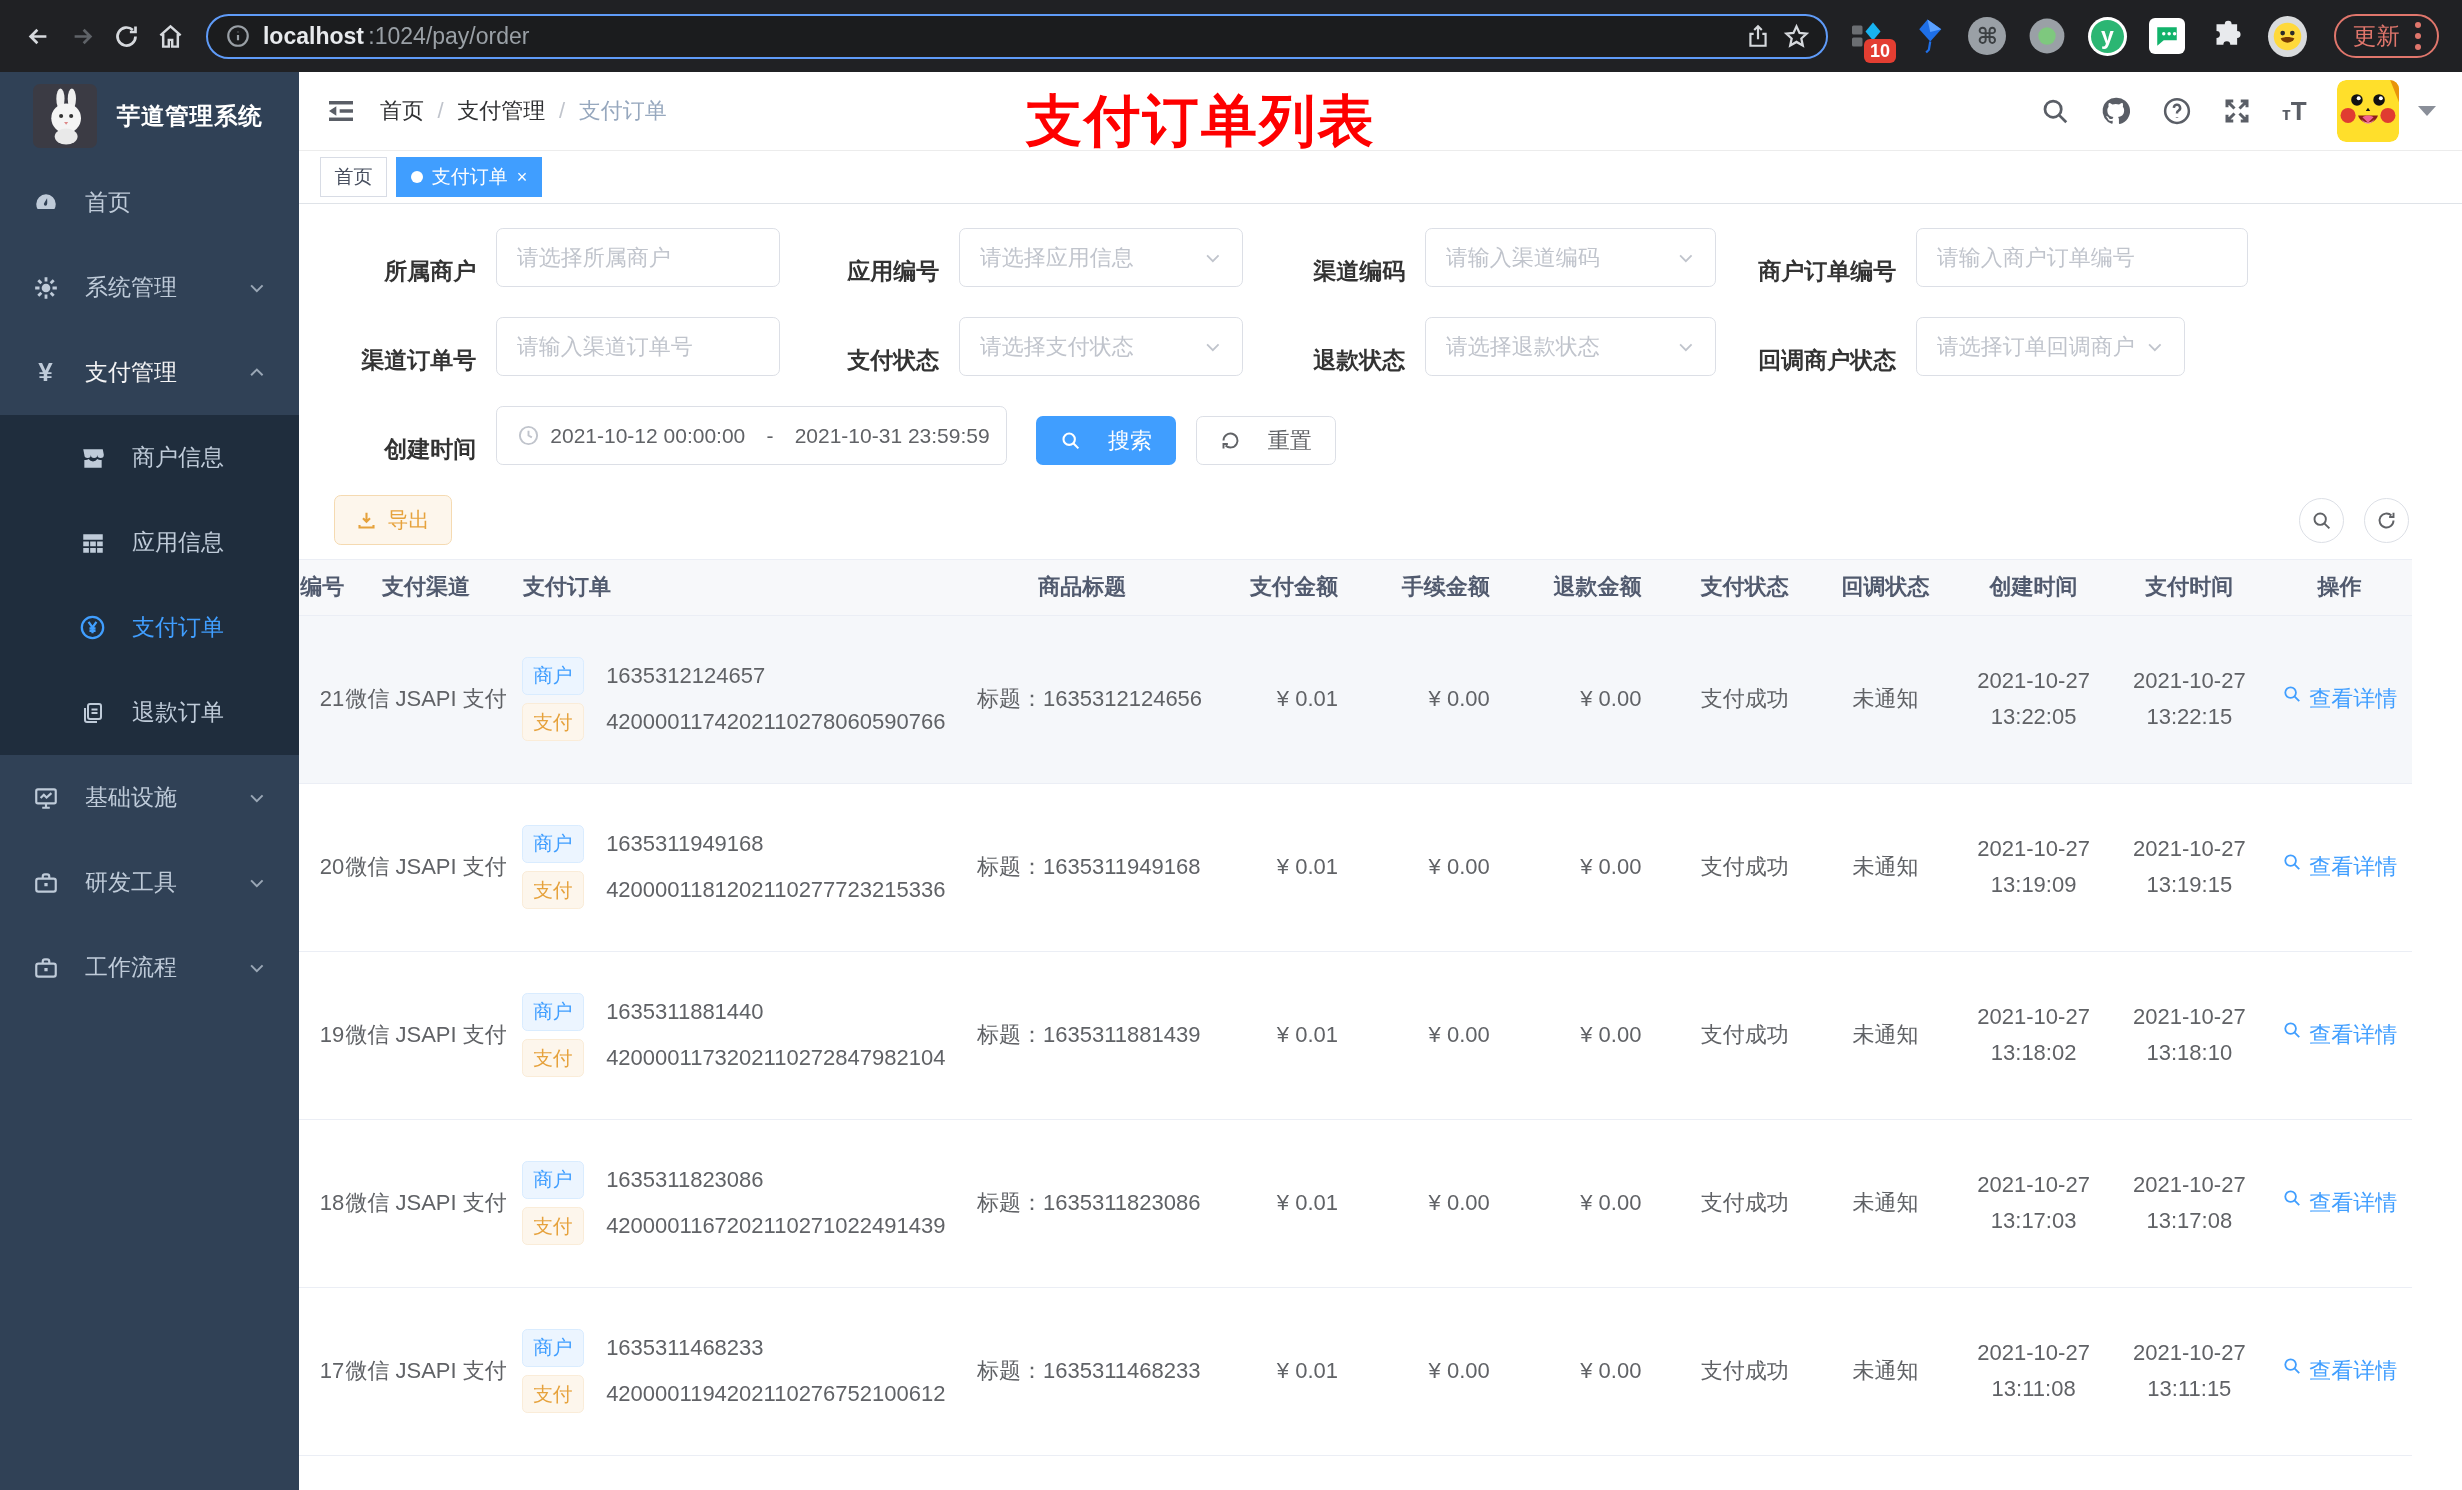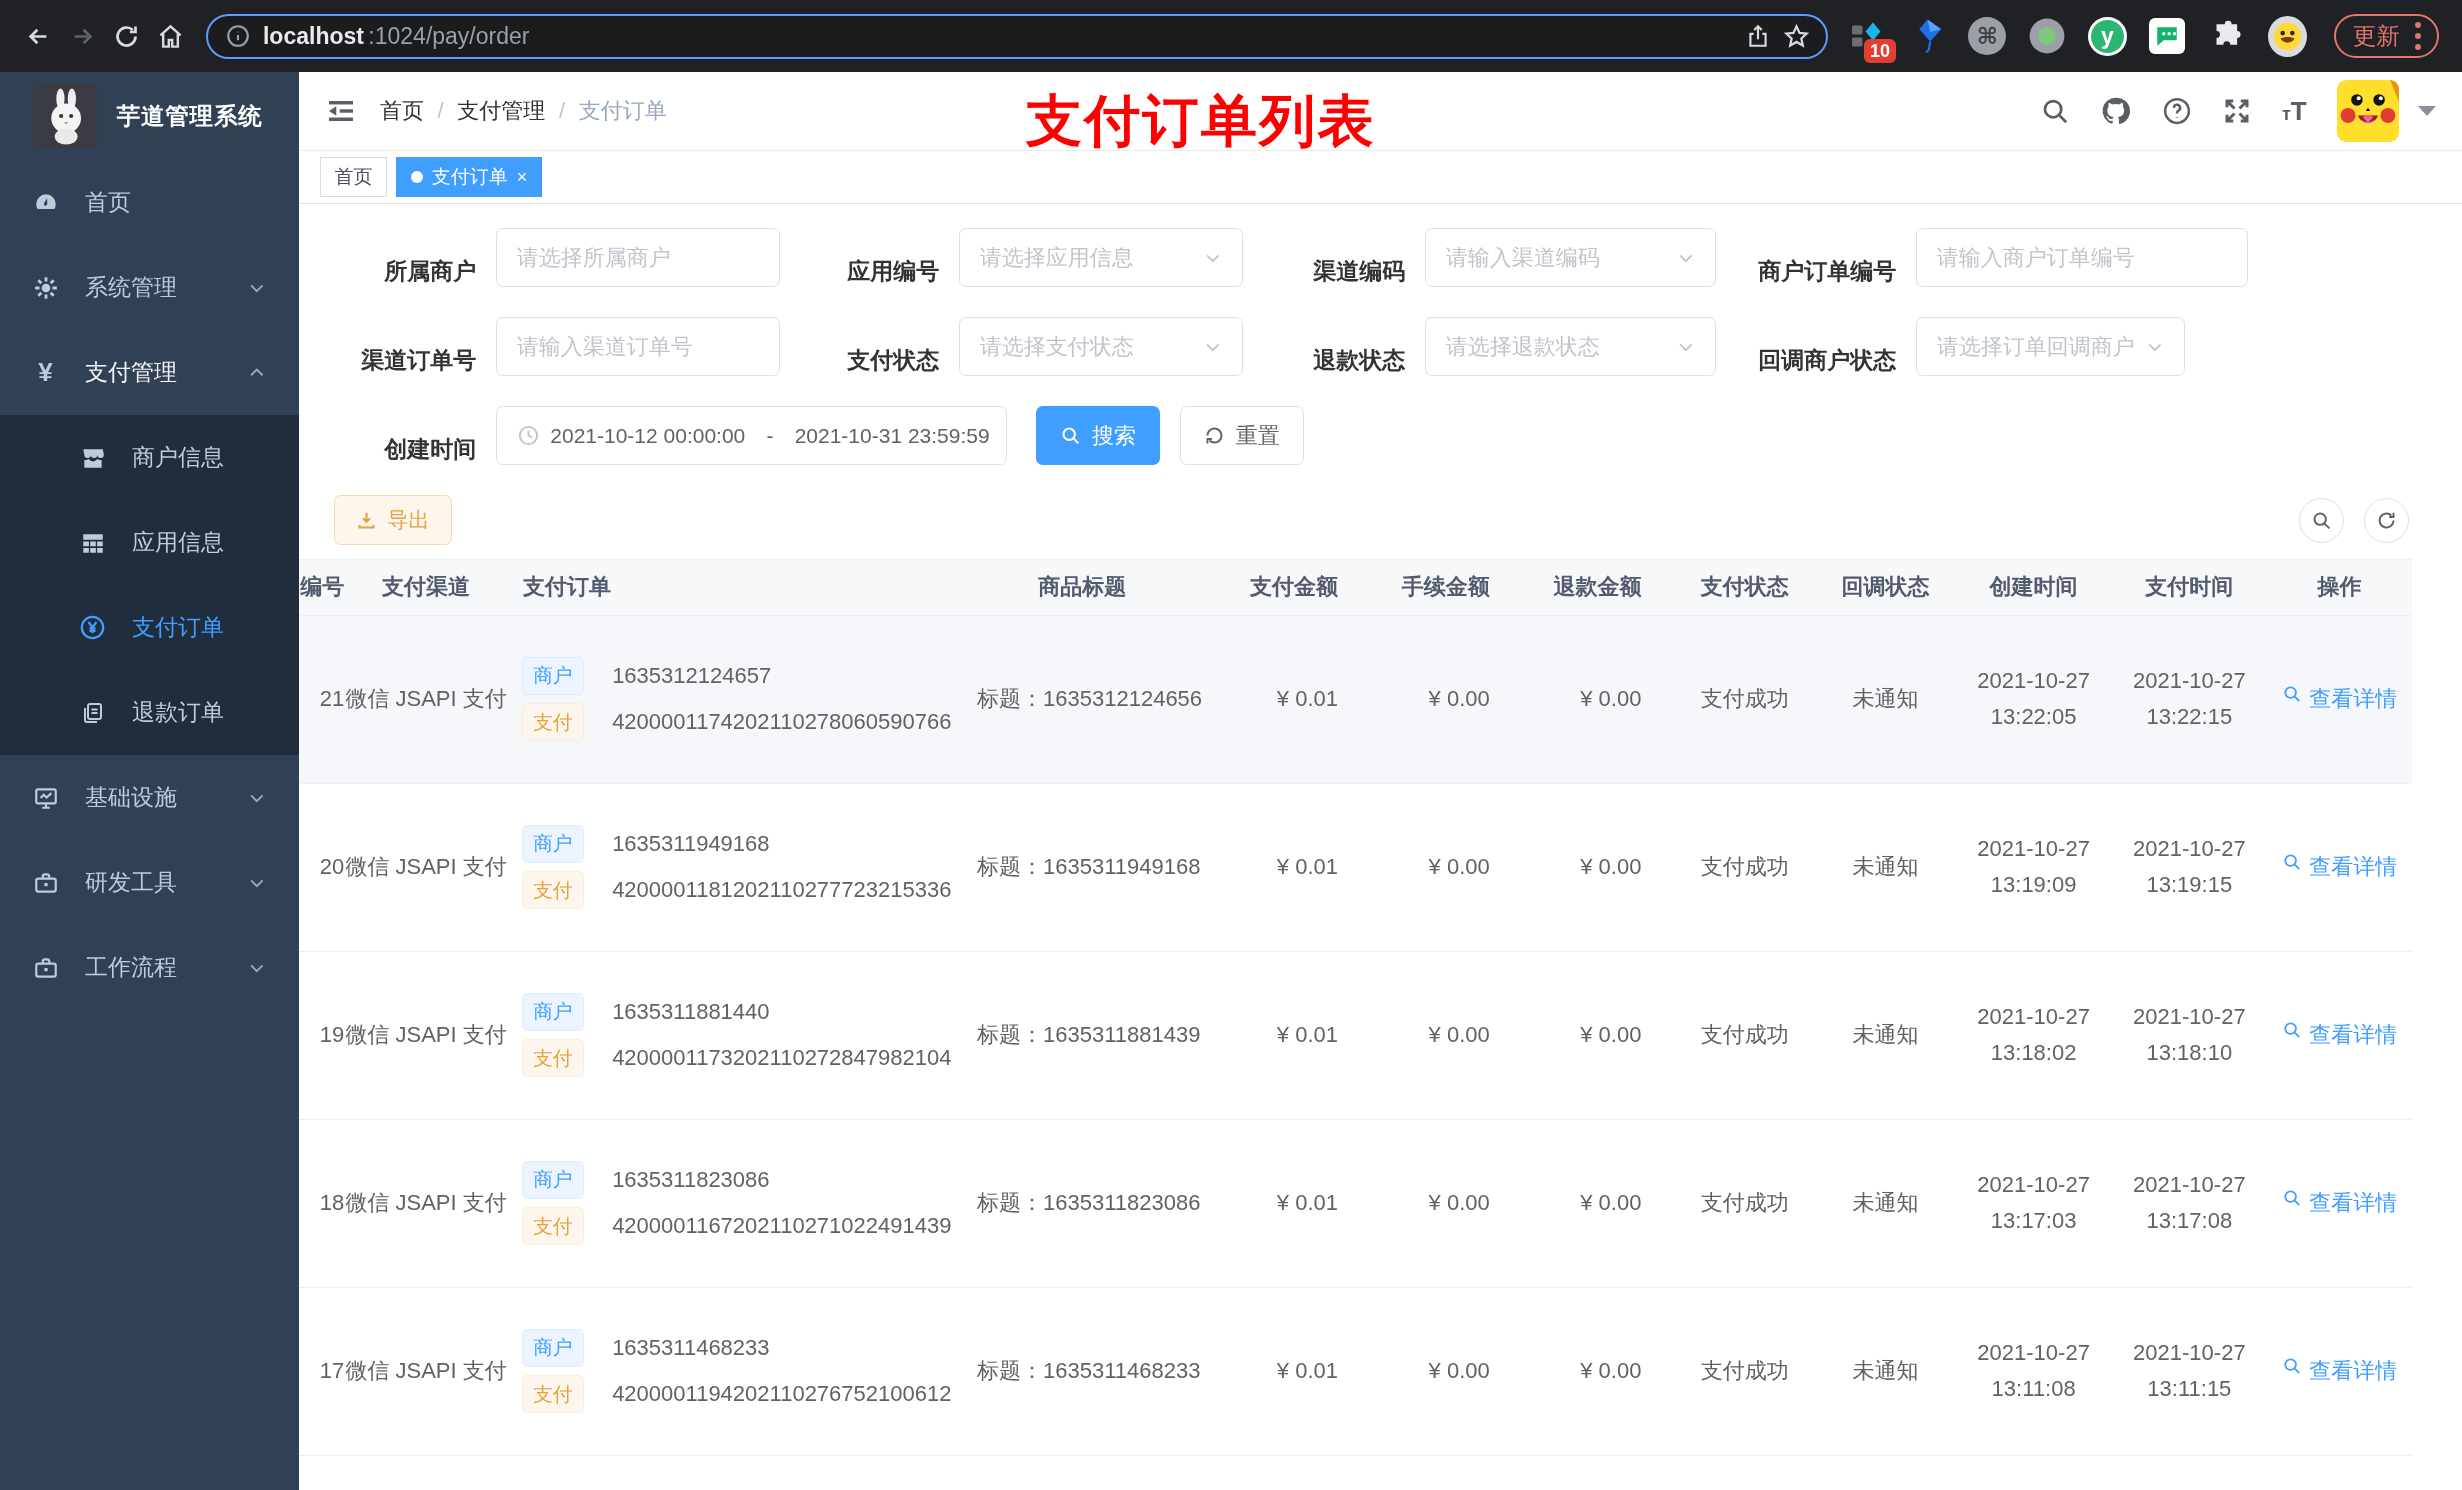--- a/index.html
+++ b/index.html
@@ -71,41 +71,41 @@
   .f-label { font-size:23px; font-weight:700; color:#333; text-align:right; padding-right:19.7px; flex-shrink:0; }
   .wl1{width:197px} .wl2{width:179px} .wl3{width:182px} .wl4{width:200px}
   .f-ctl { height:59px; border:1.5px solid #dcdfe6; border-radius:6.8px; background:#fff; display:flex; align-items:center; padding:0 19.7px; gap:10.6px; }
   .wc{width:284px} .wc2{width:291px} .wc3{width:332px} .wc4{width:269px} .wdate{width:511px}
   .f-ctl input { border:none; outline:none; width:100%; font-size:22px; color:#606266; font-family:inherit; background:transparent; }
   .f-ctl input::placeholder { color:#c0c4cc; }
   .ph { color:#c0c4cc; font-size:22px; white-space:nowrap; overflow:hidden; }
   .f-ctl .chev-d { margin-left:auto; color:#c0c4cc; flex-shrink:0; }
   .dateval { color:#606266; font-size:21px; white-space:nowrap; }
   .datesep { color:#606266; font-size:21px; margin:0 10.6px; }
-  .btn { height:59px; border-radius:6.8px; display:flex; align-items:center; gap:11px; font-size:22px; padding:0 23px; cursor:pointer; border:1.5px solid transparent; }
+  .btn { height:49px; border-radius:6.8px; display:flex; align-items:center; gap:27px; font-size:22px; padding:0 23px; cursor:pointer; border:1.5px solid transparent; }
   .btn-primary { background:#409eff; color:#fff; margin-left:29px; }
   .btn-plain { background:#fff; color:#606266; border-color:#dcdfe6; margin-left:19.7px; }
 
   
   .toolbar { display:flex; align-items:center; padding:0 53px 0 35px; margin-top:1.5px; }
   .btn-export { height:50px; border-radius:6.8px; background:#fdf6ec; border:1.5px solid #f5dab1; color:#e6a23c; display:flex; align-items:center; gap:10.6px; font-size:21px; padding:0 21px; cursor:pointer; }
   .tool-circles { margin-left:auto; display:flex; gap:19.7px; }
   .cbtn { width:45px; height:45px; border-radius:50%; border:1.5px solid #dcdfe6; background:#fff; color:#606266; display:flex; align-items:center; justify-content:center; cursor:pointer; }
 
   
   .table-wrap { margin-top:13.6px; }
   table { border-collapse:collapse; table-layout:fixed; width:2113px; }
   th { height:56px; background:#f7f8fa; color:#515a6e; font-size:22px; font-weight:700;
        border-top:1.5px solid #ebeef5; border-bottom:1.5px solid #ebeef5; white-space:nowrap; }
   td { height:168px; font-size:22px; color:#606266; border-bottom:1.5px solid #ebeef5; vertical-align:middle; white-space:nowrap; }
   tr.hovered td { background:#f5f7fa; }
   .ta-r { text-align:right; } .ta-c { text-align:center; } .ta-l { text-align:left; }
   td.c-amt { padding-right:33px; }
   td.c-title { padding-left:32px; }
-  .oline { display:flex; align-items:center; gap:28px; margin:8.3px 0 8.3px 13.6px; }
+  .oline { display:flex; align-items:center; gap:22px; margin:8.3px 0 8.3px 13.6px; }
   .pill { height:38px; padding:0 10.6px; border-radius:5.3px; font-size:19.7px; display:inline-flex; align-items:center; flex-shrink:0; }
   .pill-m { background:#ecf5ff; border:1.5px solid #d9ecff; color:#409eff; }
   .pill-p { background:#fdf6ec; border:1.5px solid #faecd8; color:#e6a23c; }
   .dt2 { line-height:1.65; }
   .action { color:#409eff; display:inline-flex; align-items:flex-start; gap:7.6px; cursor:pointer; }
   tr.partial td { border-bottom:none; }
 </style>
 </head>
 <body>
 

